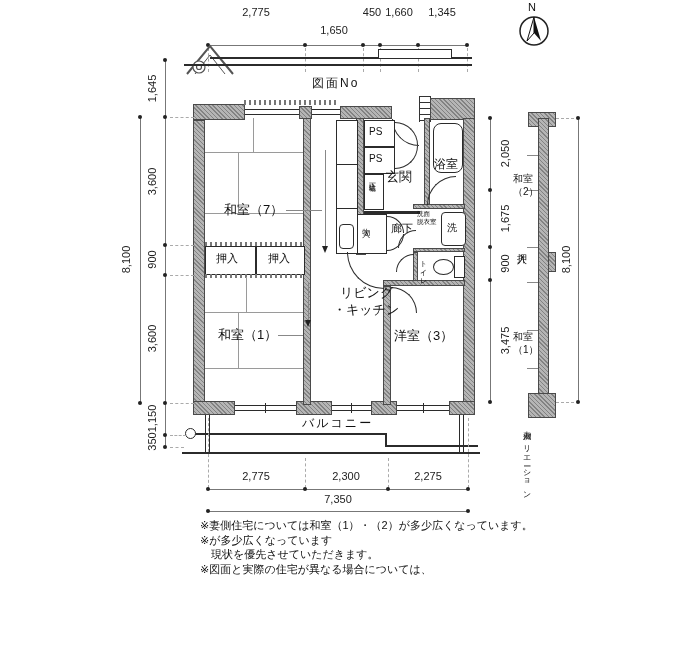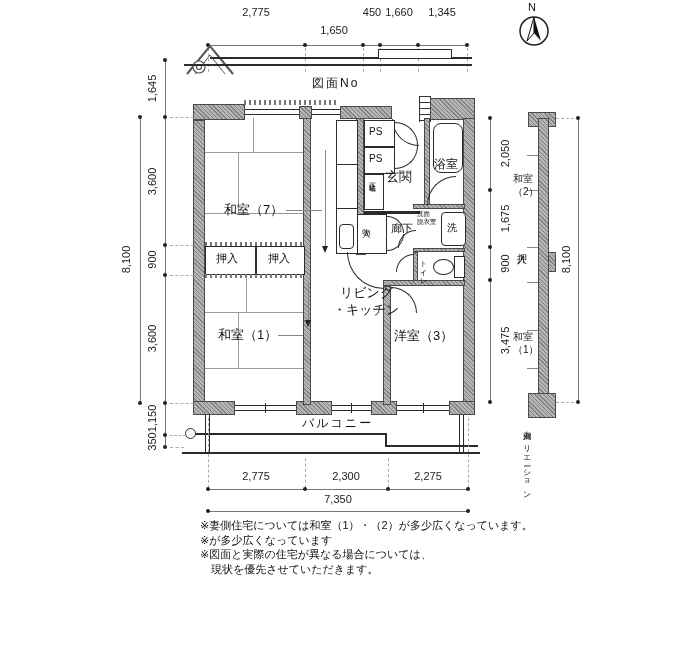--- a/index.html
+++ b/index.html
@@ -255,18 +255,18 @@
   <div class="dot" style="left:578px;top:118px"></div>
   <div class="dot" style="left:578px;top:402px"></div>
   <div class="dash-h" style="left:556px;top:118px;width:18px"></div>
   <div class="dash-h" style="left:556px;top:402px;width:18px"></div>
   <div class="dim vdim" style="left:544px;top:253px;width:44px">8,100</div>
   <div class="lbl b8 vtext" style="left:522px;top:424px;letter-spacing:2px">妻側バリエーション</div>
 
   <div class="notes">
     <div>※妻側住宅については和室（1）・（2）が多少広くなっています。</div>
     <div>※が多少広くなっています</div>
+    <div>　現状を優先させていただきます。</div>
     <div>※図面と実際の住宅が異なる場合については、</div>
-    <div>　現状を優先させていただきます。</div>
   </div>
 
 
 </div>
 
 </body></html>

